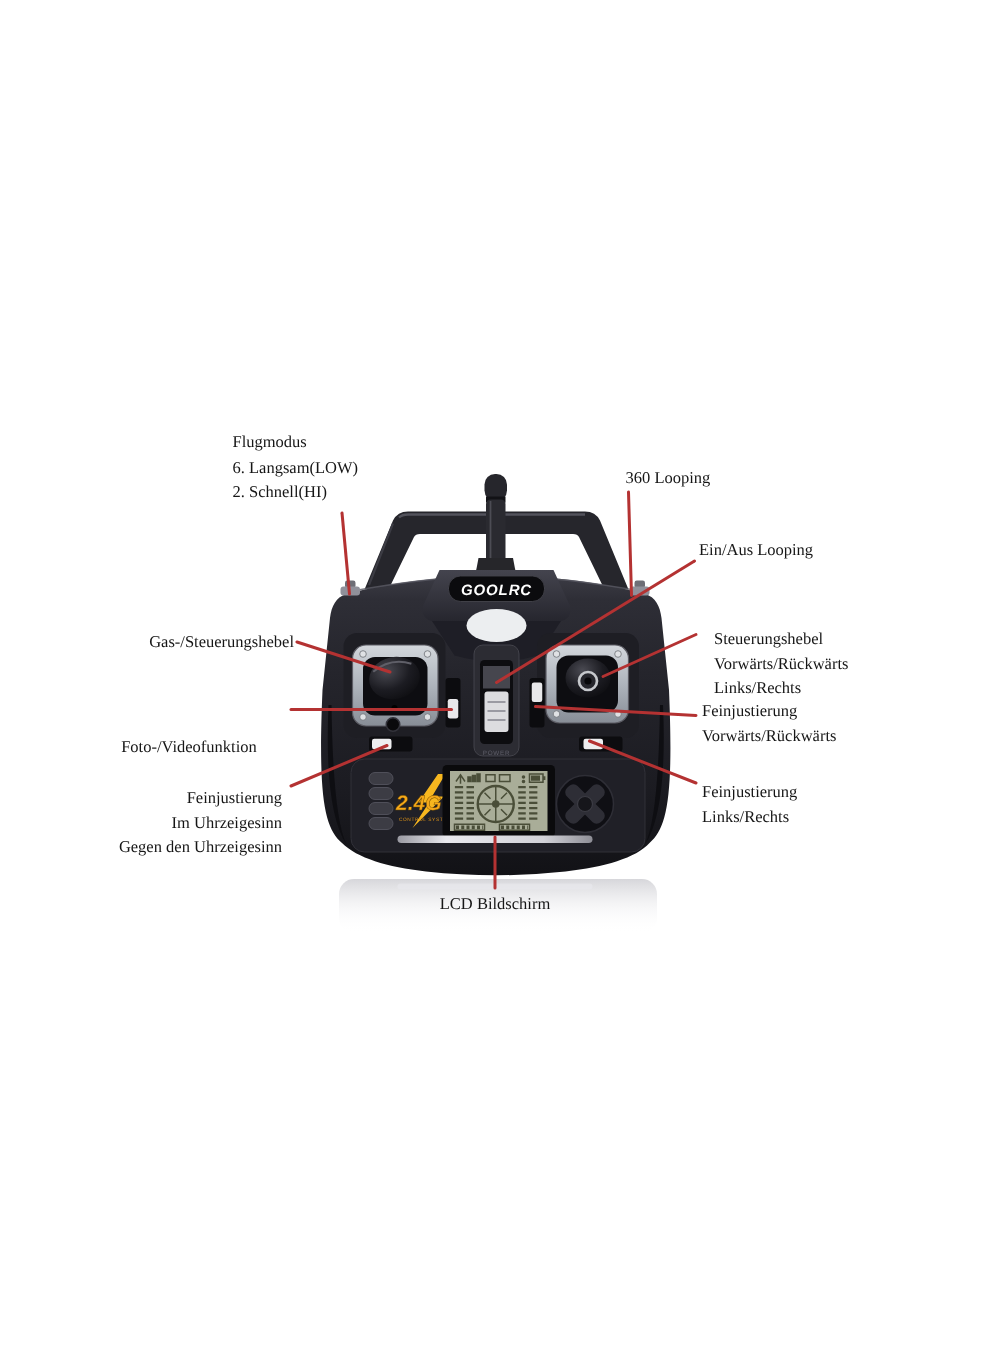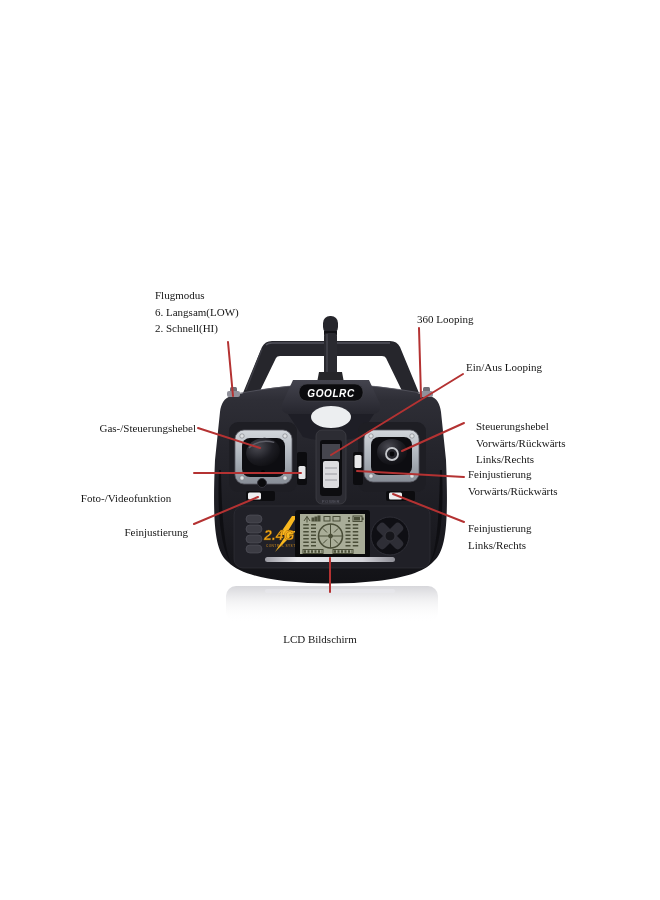--- a/index.html
+++ b/index.html
@@ -267,19 +267,21 @@
   <div class="lbl right-align" style="left:40px;top:420px;width:156px;">
     <div>Gas-/Steuerungshebel</div>
   </div>
 
   <div class="lbl center-align" style="left:52px;top:446px;width:148px;margin-top:44px;">
     <div>Foto-/Videofunktion</div>
   </div>
 
   <div class="lbl right-align" style="left:30px;top:524px;width:158px;">
     <div>Feinjustierung</div>
-  </div>
-
-  <div class="lbl center-align" style="left:250px;top:595px;width:140px;margin-top:36px;">
+    <div>Im Uhrzeigesinn</div>
+    <div>Gegen den Uhrzeigesinn</div>
+  </div>
+
+  <div class="lbl center-align" style="left:260px;top:595px;width:140px;">
     <div>LCD Bildschirm</div>
   </div>
 
 </div>
 
 </body></html>

